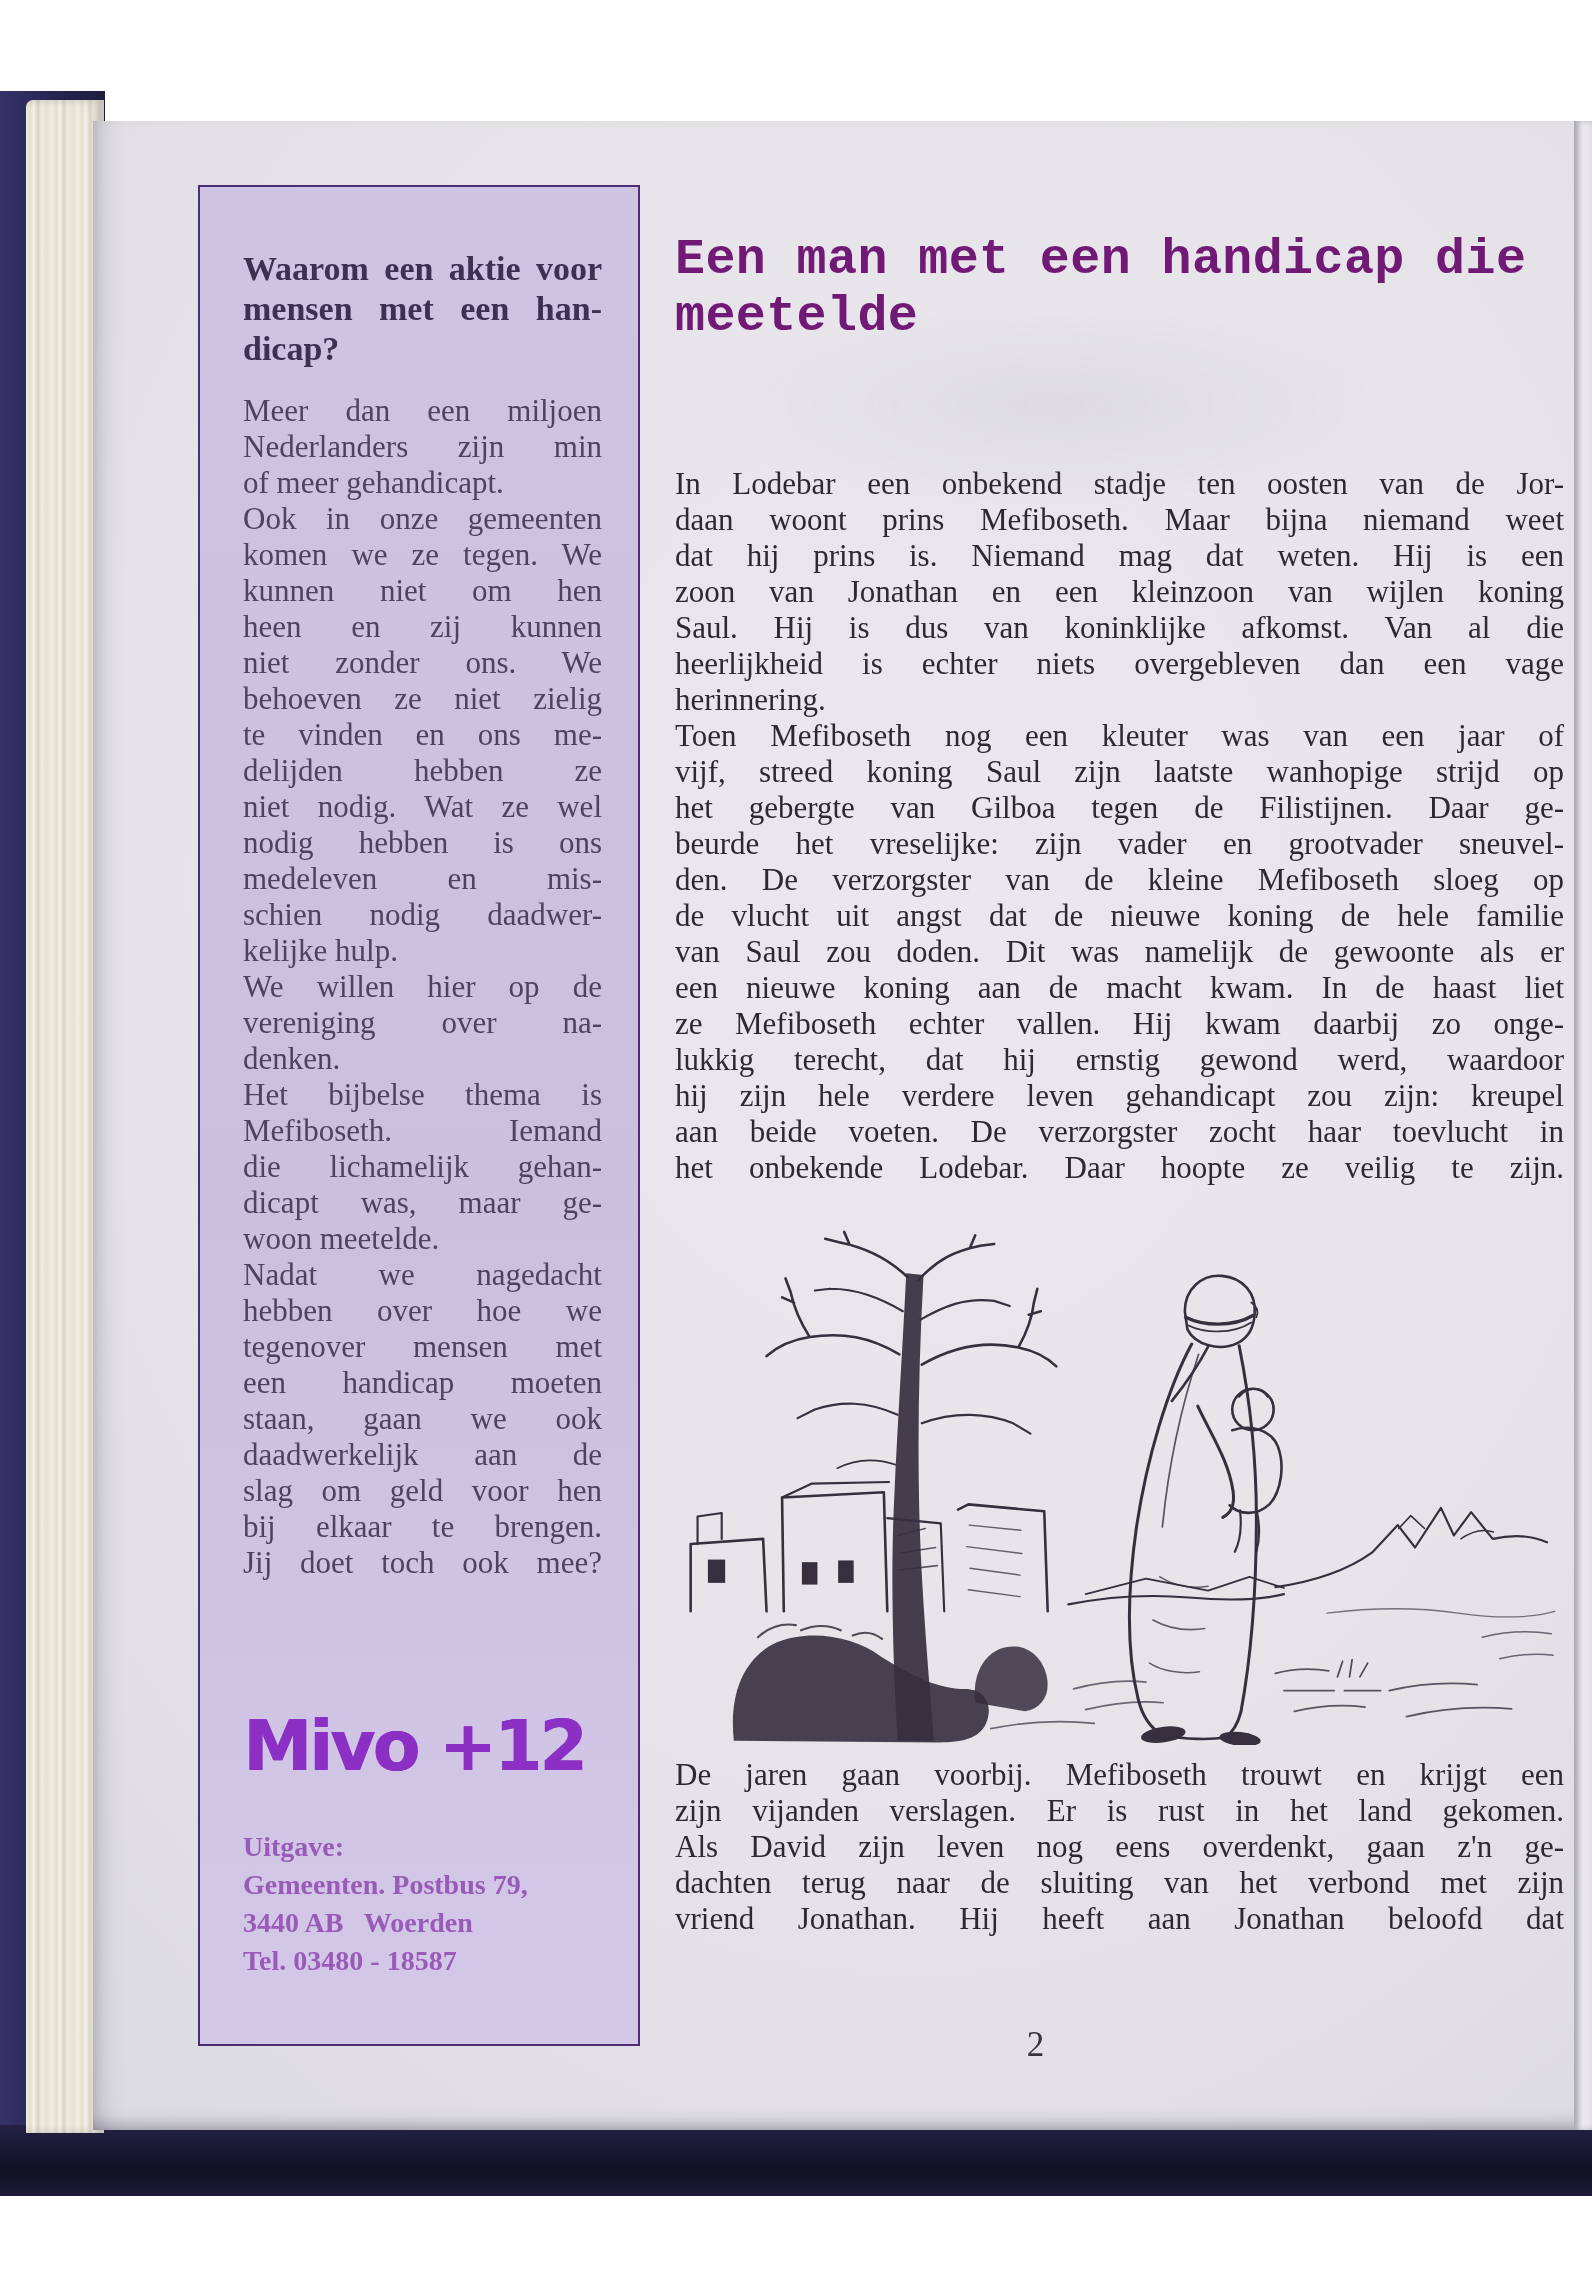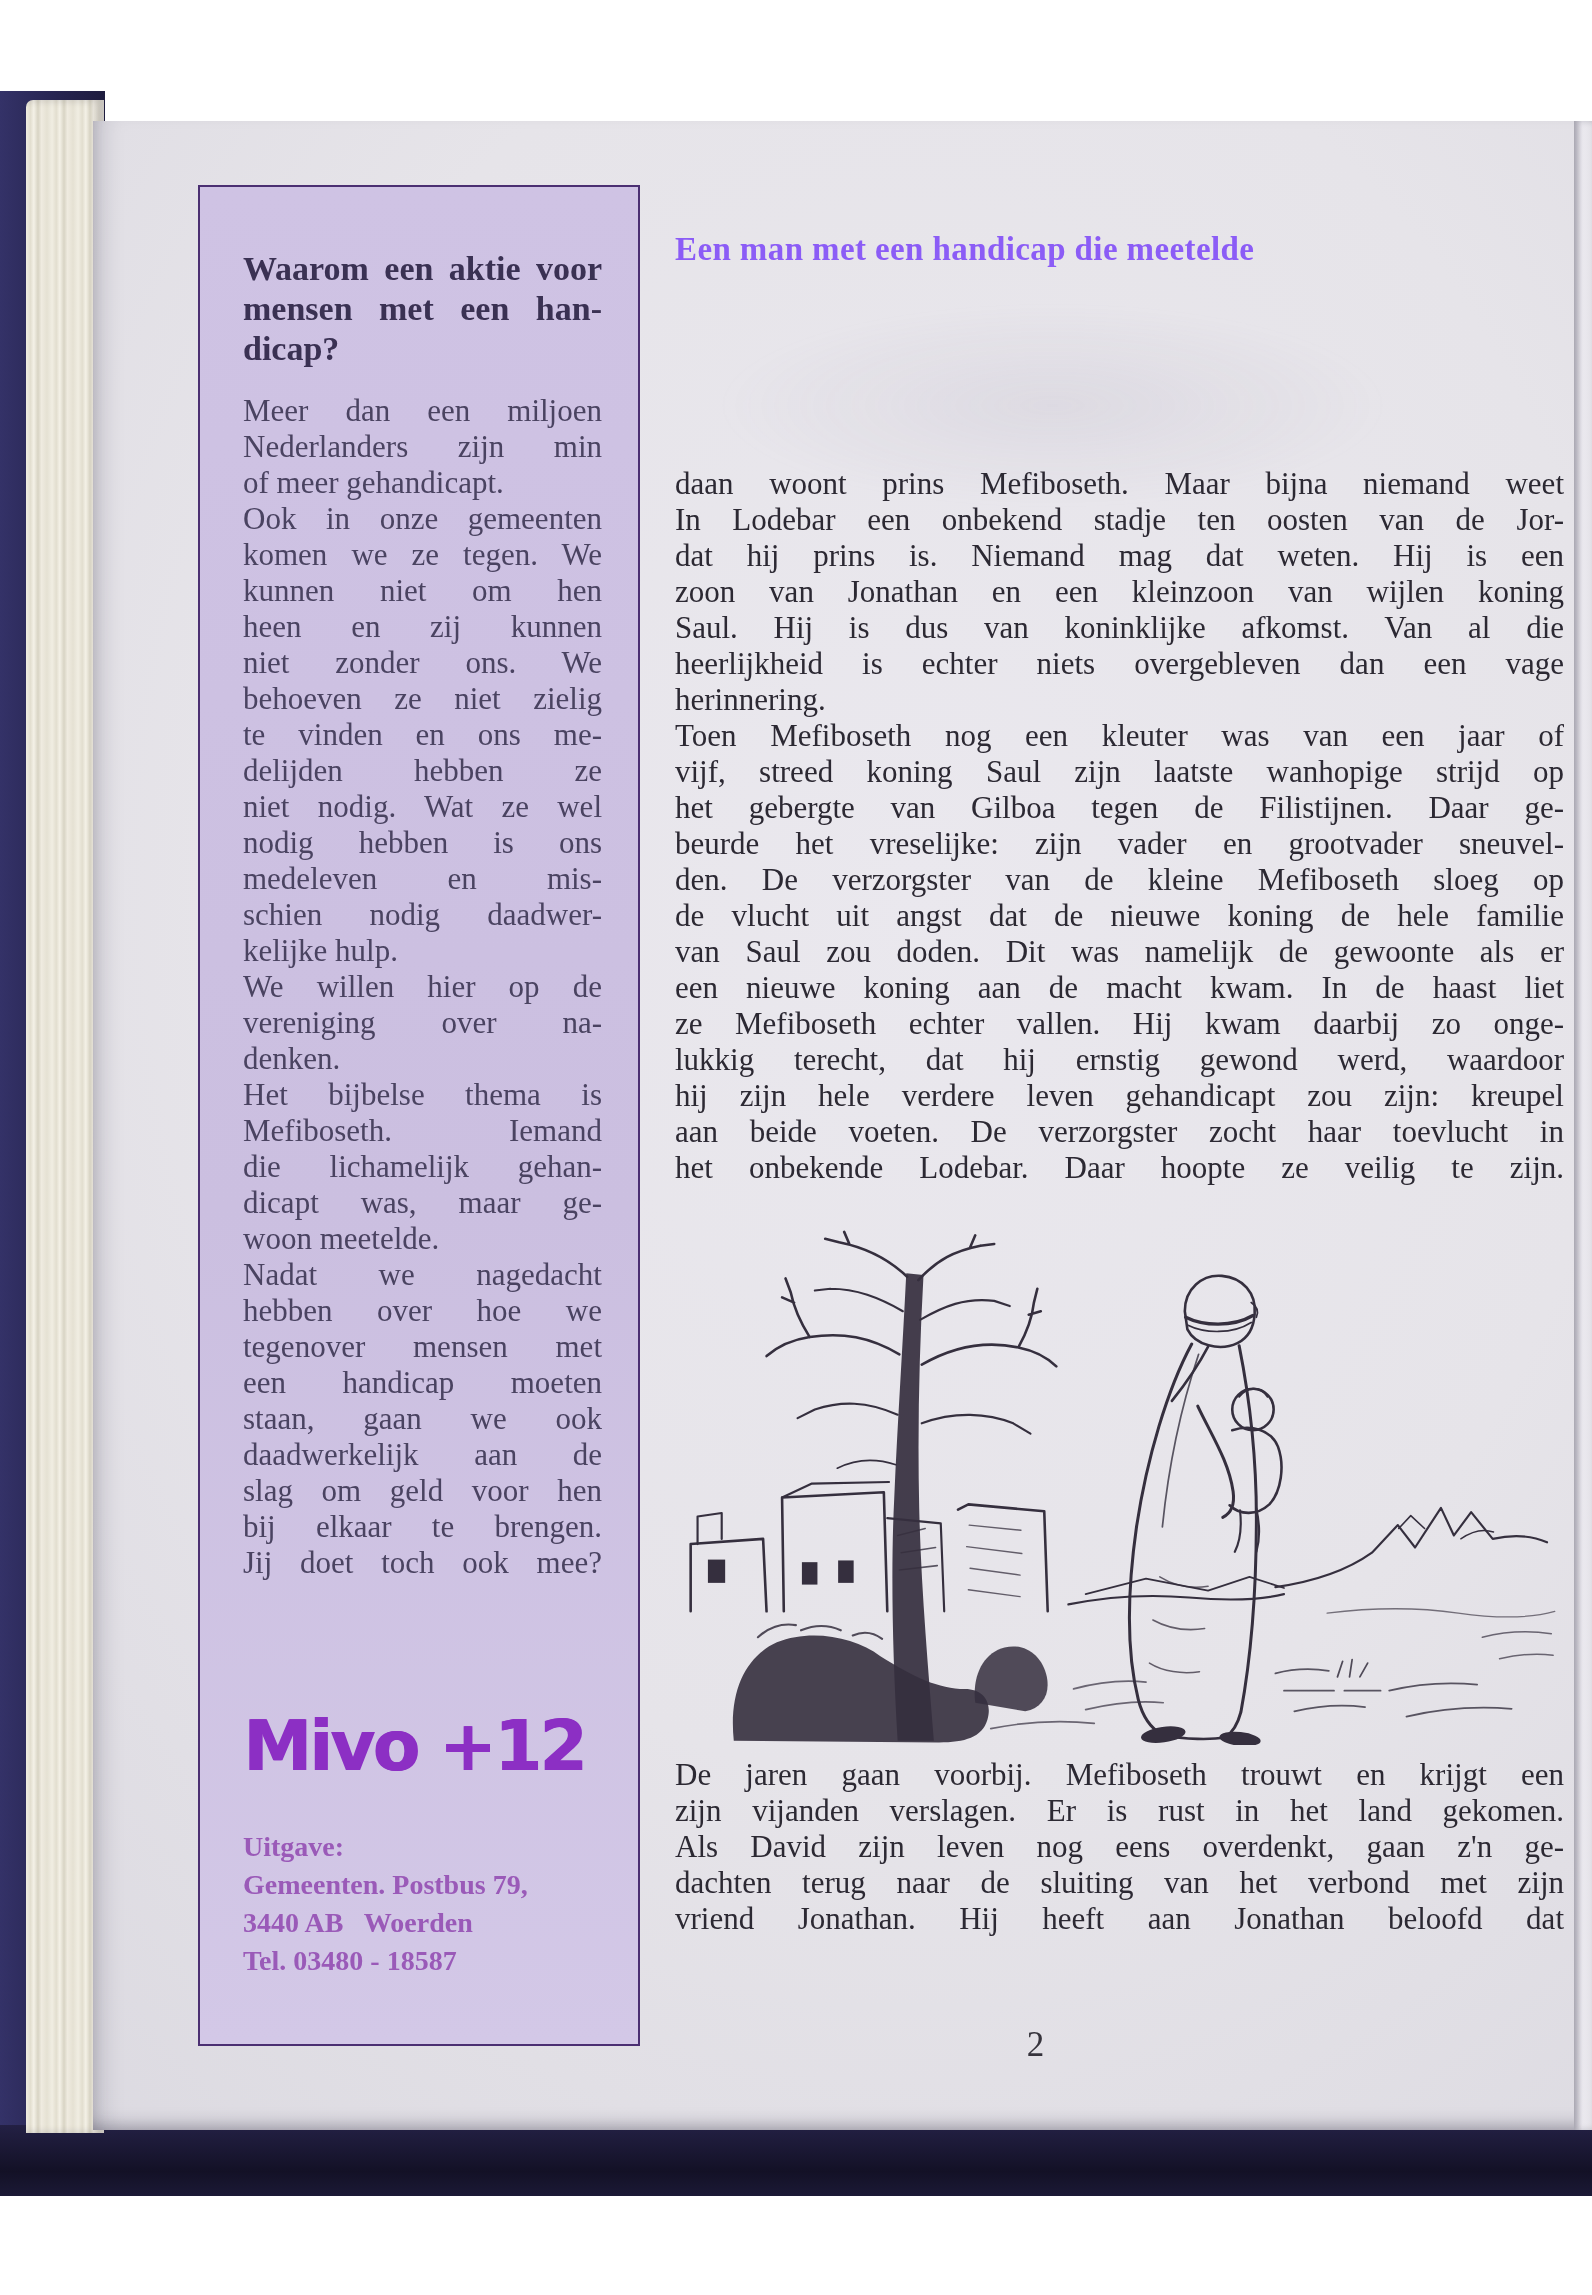--- a/index.html
+++ b/index.html
@@ -48,21 +48,21 @@
 
   .mivo { margin-top:125px; font-family:"DejaVu Sans", sans-serif; font-weight:bold;
           font-size:69px; line-height:81px; color:#8c2fc4; letter-spacing:-2.6px;
           text-shadow:0.9px 0 0 #8c2fc4; }
   .publisher { margin-top:41px; }
   .pub-line { font-weight:bold; font-size:28px; line-height:38px; color:#9a5ab8;
               white-space:pre-wrap; }
 
   
   .article-title { position:absolute; left:675px; top:231px; width:889px;
-                   font-size:33px; font-weight:bold; color:#8b5cf6; letter-spacing:0.4px; }
+                   font-size:50px; font-weight:bold; color:#701a75; letter-spacing:0.4px;font-family:Liberation Mono, monospace; }
   .para { position:absolute; left:675px; width:889px; }
   .para1 { top:466px; }
   .para2 { top:1757px; }
   .al { font-size:31px; line-height:36px; height:36px; color:#2c2933; }
 
   .illustration { position:absolute; left:680px; top:1206px; width:882px; height:539px; }
   .illustration svg { width:100%; height:100%; }
 
   .page-number { position:absolute; left:1001px; top:2025px; width:69px;
                  text-align:center; font-size:35px; color:#36333c; }
@@ -136,22 +136,22 @@
           <div class="pub-line">Tel. 03480 - 18587</div>
         </div>
 
     </div>
   </div>
 
   <div class="article-title">Een man met een handicap die meetelde</div>
 
   <div class="para para1">
 
-  <div class="al jl">daan woont prins Mefiboseth. Maar bijna niemand weet</div>
-      <div class="al jl">In Lodebar een onbekend stadje ten oosten van de Jor-</div>
+  <div class="al jl">In Lodebar een onbekend stadje ten oosten van de Jor-</div>
+      <div class="al jl">daan woont prins Mefiboseth. Maar bijna niemand weet</div>
       <div class="al jl">dat hij prins is. Niemand mag dat weten. Hij is een</div>
       <div class="al jl">zoon van Jonathan en een kleinzoon van wijlen koning</div>
       <div class="al jl">Saul. Hij is dus van koninklijke afkomst. Van al die</div>
       <div class="al jl">heerlijkheid is echter niets overgebleven dan een vage</div>
       <div class="al jl short">herinnering.</div>
       <div class="al jl">Toen Mefiboseth nog een kleuter was van een jaar of</div>
       <div class="al jl">vijf, streed koning Saul zijn laatste wanhopige strijd op</div>
       <div class="al jl">het gebergte van Gilboa tegen de Filistijnen. Daar ge-</div>
       <div class="al jl">beurde het vreselijke: zijn vader en grootvader sneuvel-</div>
       <div class="al jl">den. De verzorgster van de kleine Mefiboseth sloeg op</div>

